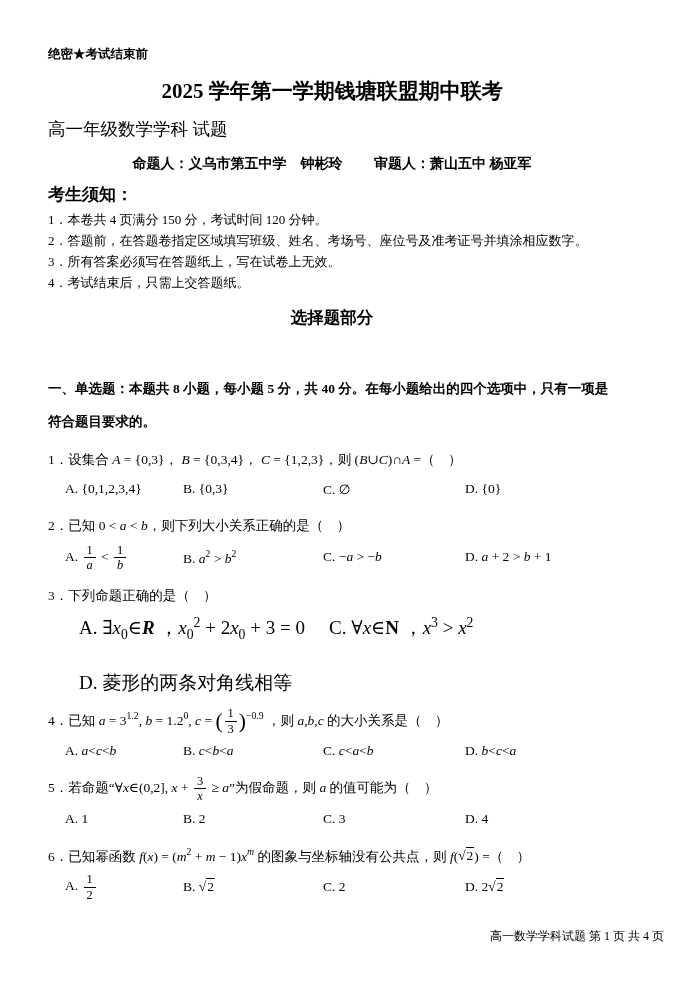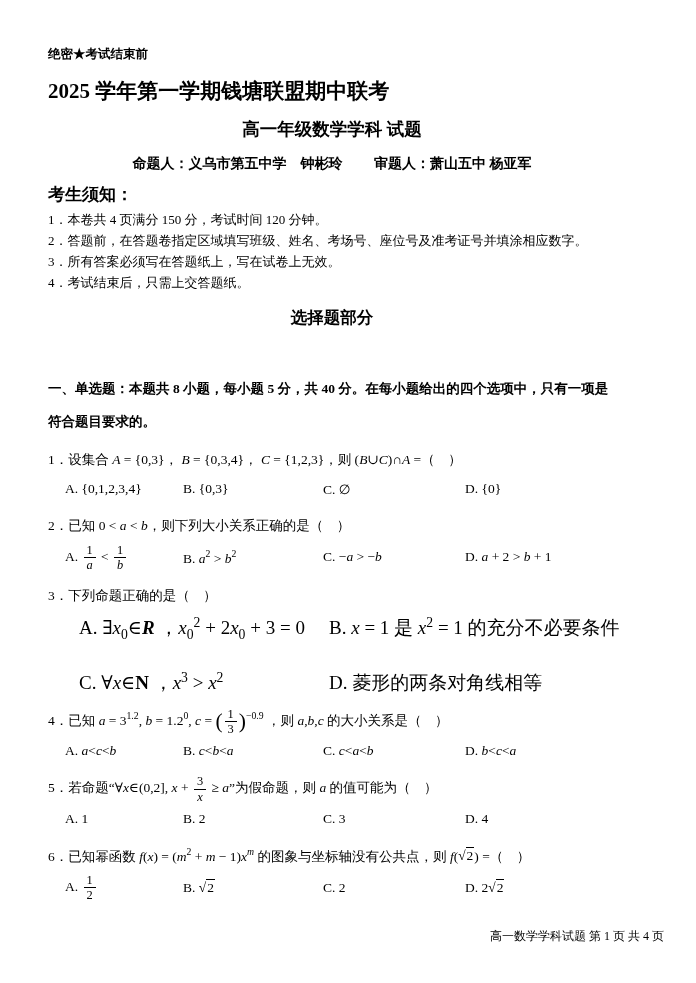--- a/index.html
+++ b/index.html
@@ -21,27 +21,27 @@
     padding: 46px 48px 16px 48px;
   }
   .secrecy {
     font-size: 12.5px;
     font-weight: bold;
     margin-bottom: 10px;
   }
   .title {
     font-size: 21px;
     font-weight: bold;
-    text-align: left;
+    text-align: center;
     margin: 14px 0 12px 0;
   }
   .subtitle {
     font-size: 17.5px;
-    font-weight: bold;
-    text-align: center;
+    font-weight: normal;
+    text-align: left;
     margin: 0 0 14px 0;
   }
   .setters {
     font-size: 14px;
     font-weight: bold;
     text-align: center;
     margin-bottom: 10px;
   }
   .setters span { margin: 0 14px; }
   .notice-heading {
@@ -170,21 +170,20 @@
       <span class="opt">B. <i>a</i><sup>2</sup> &gt; <i>b</i><sup>2</sup></span>
       <span class="opt">C. −<i>a</i> &gt; −<i>b</i></span>
       <span class="opt">D. <i>a</i> + 2 &gt; <i>b</i> + 1</span>
     </div>
   </div>
 
   <div class="question">
     <div class="stem">3．下列命题正确的是（　）</div>
     <div class="opts2">
       <span class="opt">A. ∃<i>x</i><sub>0</sub>∈<b><i>R</i></b> ，<i>x</i><sub>0</sub><sup>2</sup> + 2<i>x</i><sub>0</sub> + 3 = 0</span>
-      <span class="opt">B. <i>x</i> = 1 是 <i>x</i><sup>2</sup> = 1 的充分不必要条件</span>
       <span class="opt">C. ∀<i>x</i>∈<b>N</b> ，<i>x</i><sup>3</sup> &gt; <i>x</i><sup>2</sup></span>
       <span class="opt">D. 菱形的两条对角线相等</span>
     </div>
   </div>
 
   <div class="question">
     <div class="stem">4．已知 <i>a</i> = 3<sup>1.2</sup>, <i>b</i> = 1.2<sup>0</sup>, <i>c</i> = <span class="lp">(</span><span class="fr">
           <span class="n">1</span>
           <span class="d">3</span>
         </span><span class="lp">)</span><sup>−0.9</sup> ，则 <i>a</i>,<i>b</i>,<i>c</i> 的大小关系是（　）</div>

